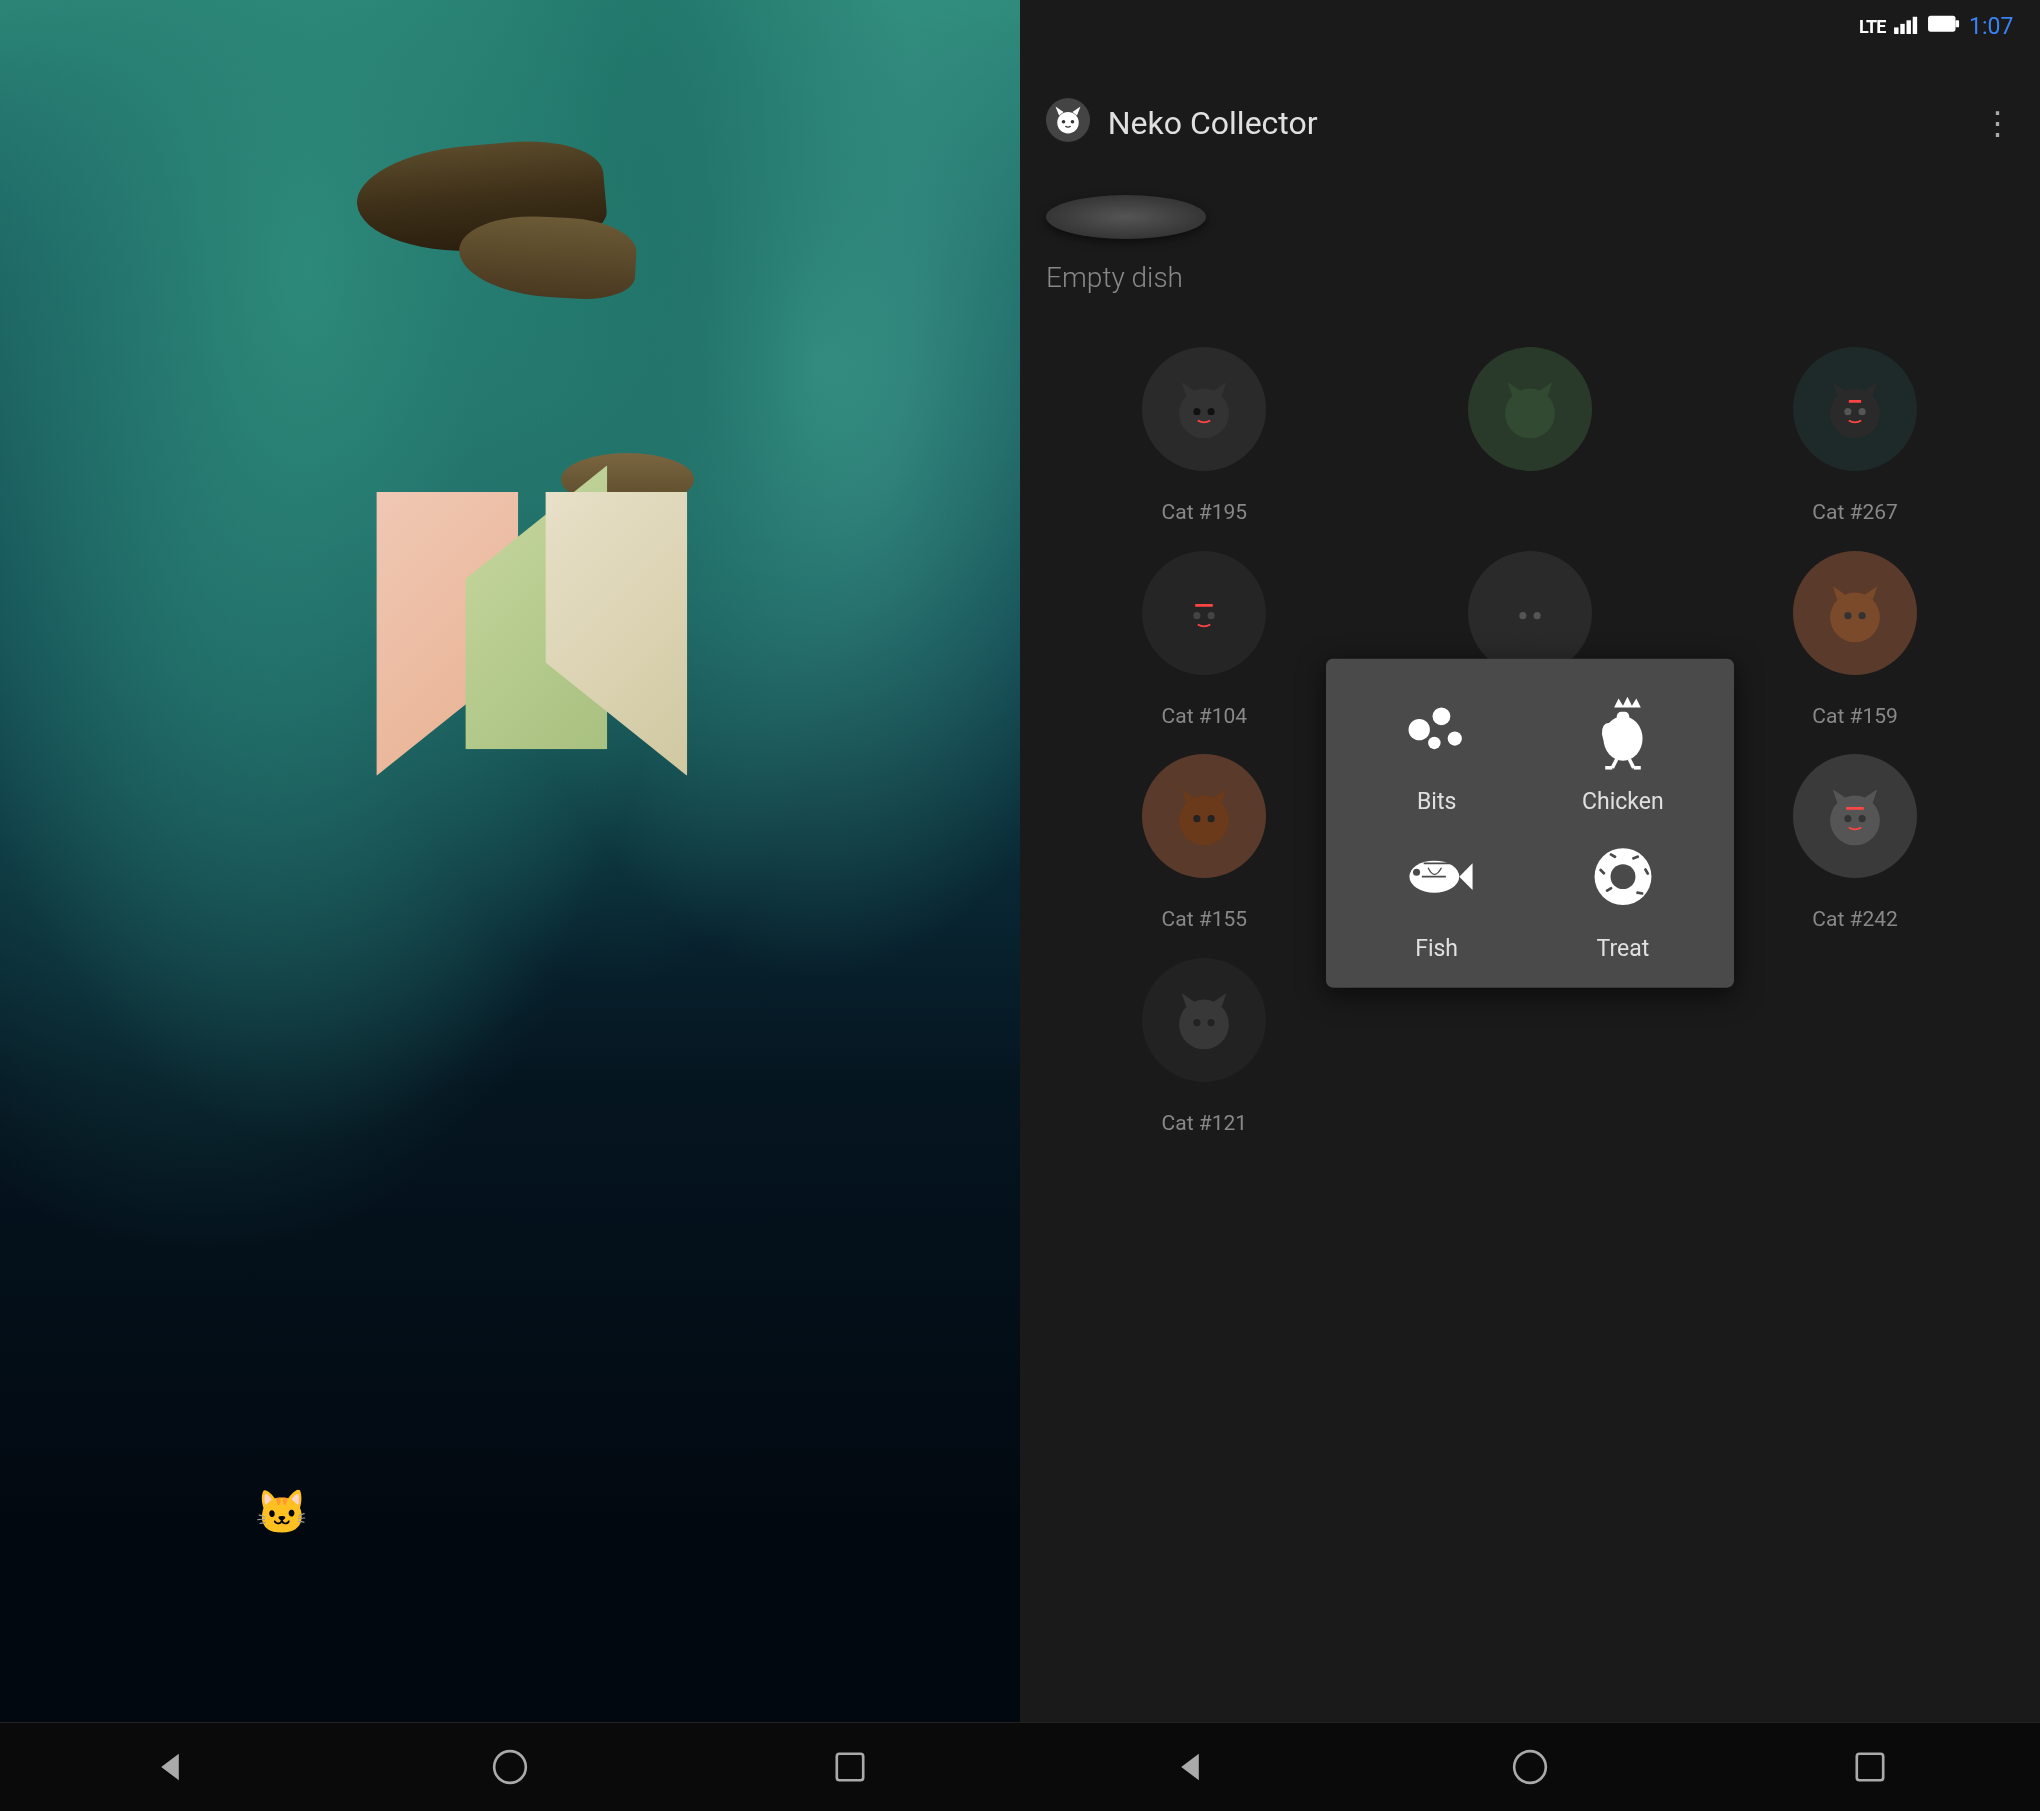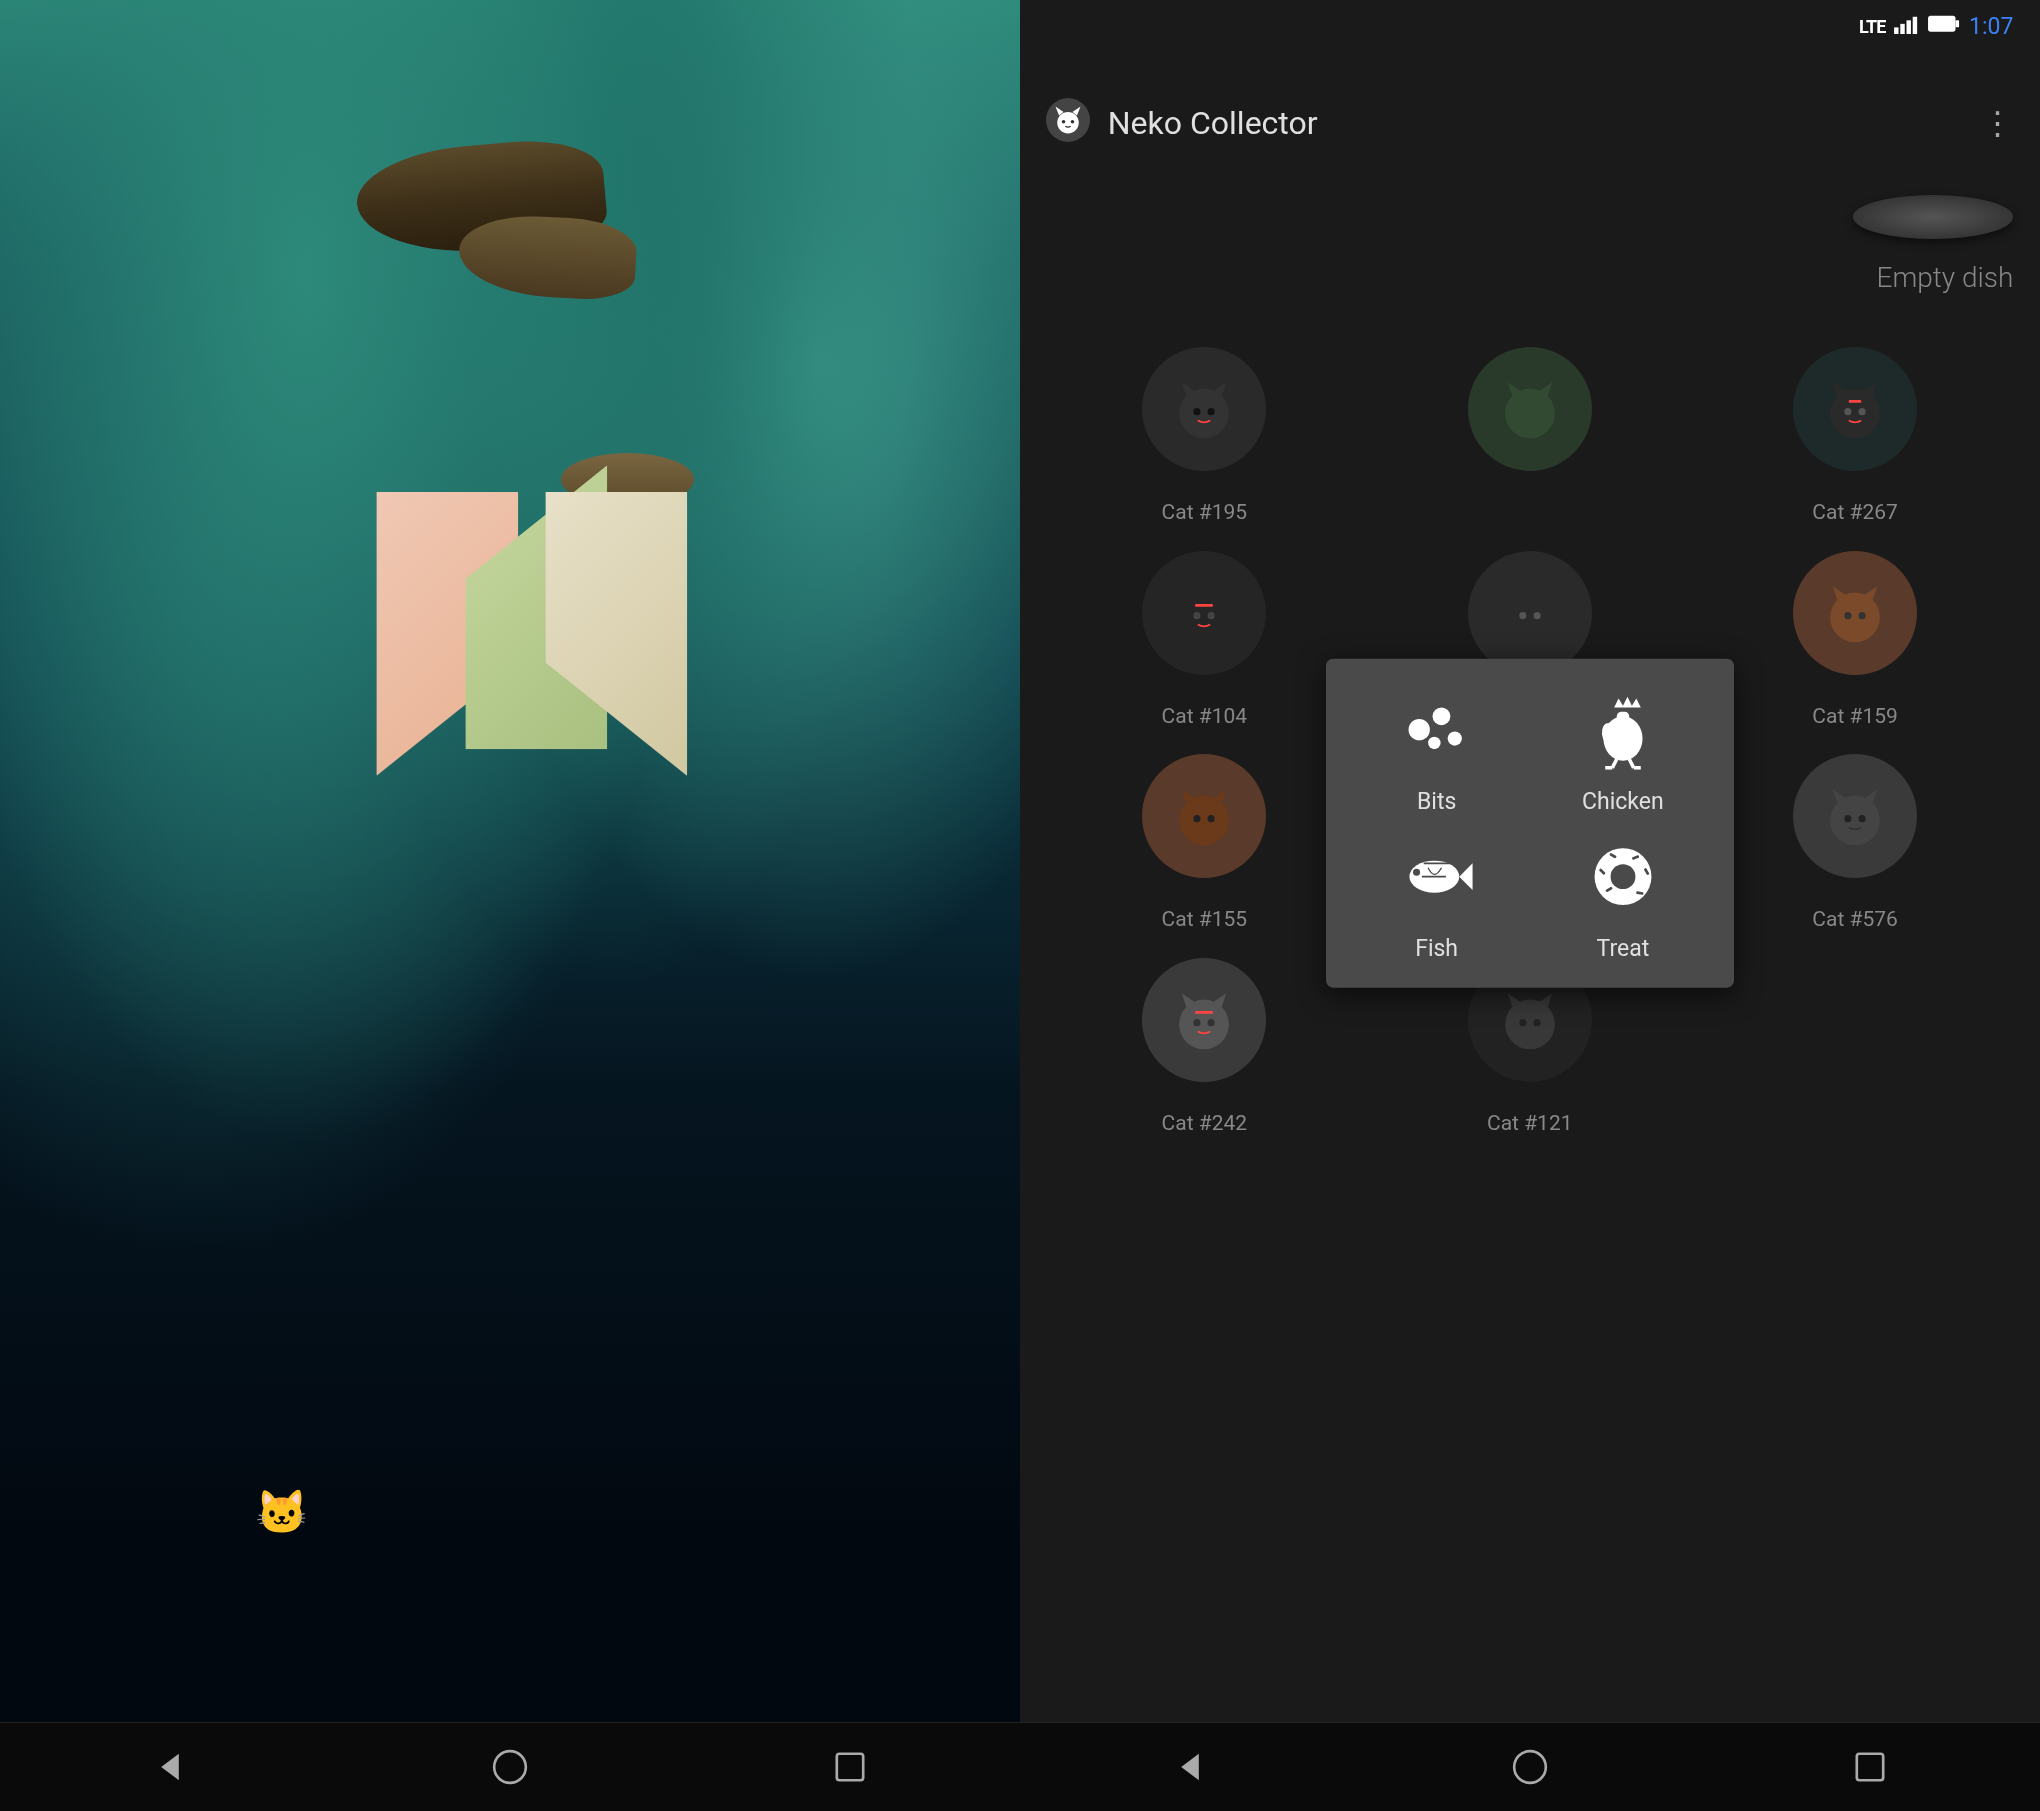--- a/index.html
+++ b/index.html
@@ -214,21 +214,21 @@
     .content-area {
       flex: 1;
       padding: 26.6px;
       overflow-y: auto;
     }
 
     
     .dish-section {
       display: flex;
       flex-direction: column;
-      align-items: flex-end;
+      align-items: flex-start;
       padding: 26.6px 0 44px;
     }
 
     .dish-plate {
       width: 160px;
       height: 44px;
       background: radial-gradient(ellipse, #555 0%, #3a3a3a 60%, #2a2a2a 100%);
       border-radius: 50%;
       box-shadow: 0 3.5px 8.9px rgba(0,0,0,0.5);
       margin-bottom: 22px;
@@ -593,33 +593,20 @@
               <circle cx="45" cy="50" r="28" fill="#2a2a2a"></circle>
               <polygon points="25,30 20,15 35,25" fill="#2a2a2a"></polygon>
               <polygon points="65,30 70,15 55,25" fill="#2a2a2a"></polygon>
               <circle cx="37" cy="48" r="4" fill="#555"></circle>
               <circle cx="53" cy="48" r="4" fill="#555"></circle>
             </svg>
           </div>
           <span class="cat-label">Cat #662</span>
         </div>
 
-        <div class="cat-item">
-          <div class="cat-circle cat-gray">
-            <svg width="80" height="80" viewBox="0 0 90 90">
-              <circle cx="45" cy="50" r="28" fill="#444"></circle>
-              <polygon points="25,30 20,15 35,25" fill="#444"></polygon>
-              <polygon points="65,30 70,15 55,25" fill="#444"></polygon>
-              <circle cx="37" cy="48" r="4" fill="#222"></circle>
-              <circle cx="53" cy="48" r="4" fill="#222"></circle>
-              <path d="M38 58 Q45 62 52 58" stroke="#333" stroke-width="2" fill="none"></path>
-            </svg>
-          </div>
-          <span class="cat-label">Cat #576</span>
-        </div>
 
         <div class="cat-item">
           <div class="cat-circle cat-gray">
             <svg width="80" height="80" viewBox="0 0 90 90">
               <circle cx="45" cy="50" r="28" fill="#555"></circle>
               <polygon points="25,30 20,15 35,25" fill="#555"></polygon>
               <polygon points="65,30 70,15 55,25" fill="#555"></polygon>
               <circle cx="37" cy="48" r="4" fill="#333"></circle>
               <circle cx="53" cy="48" r="4" fill="#333"></circle>
               <path d="M38 58 Q45 62 52 58" stroke="#ff4444" stroke-width="2" fill="none"></path>

